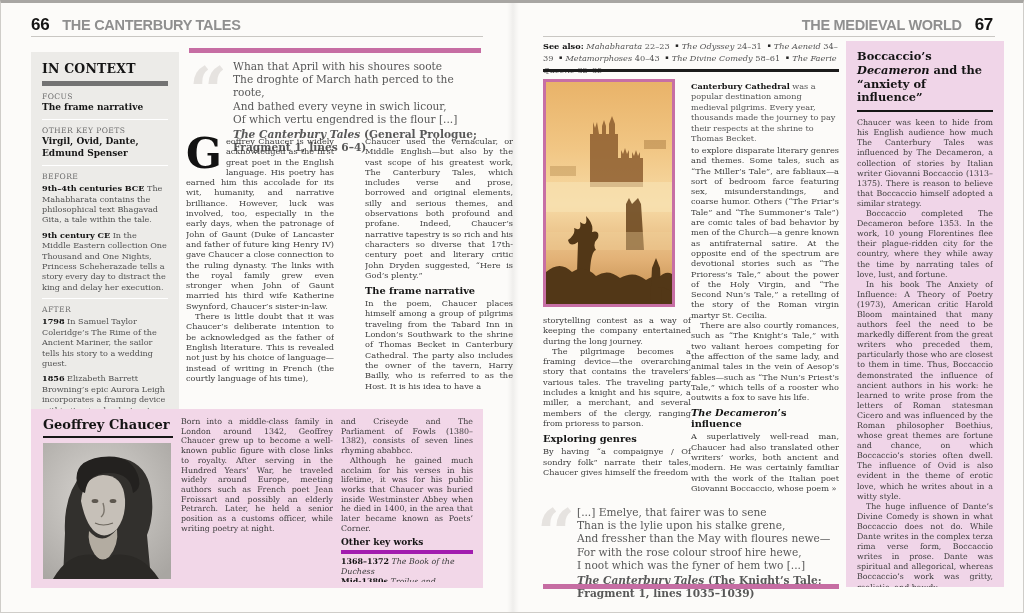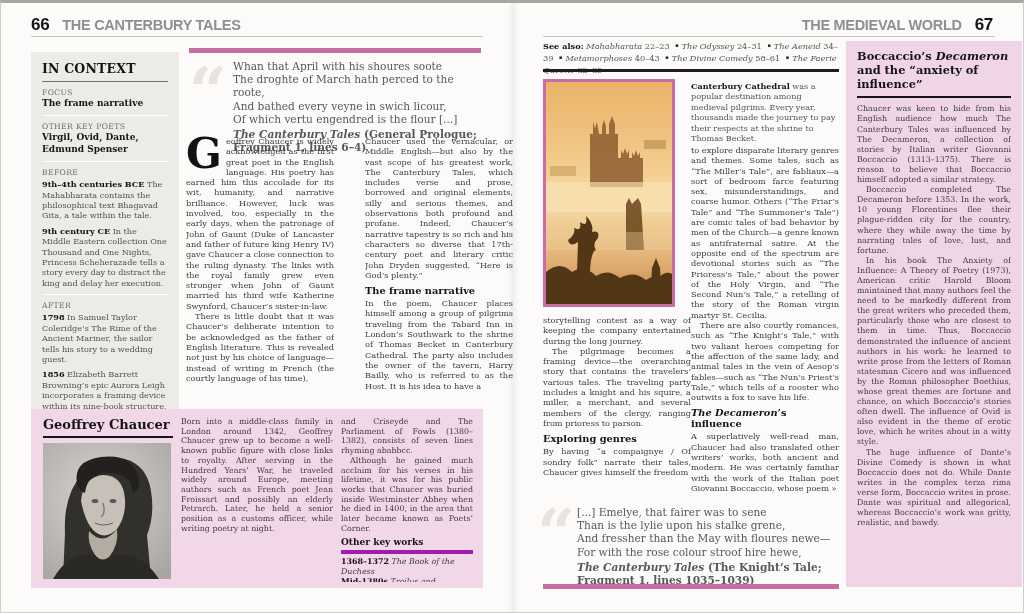--- a/index.html
+++ b/index.html
@@ -14,21 +14,21 @@
   
   .pagehead { font-family:"Liberation Sans", sans-serif; font-weight:700; letter-spacing:-0.3px;
               display:flex; align-items:baseline; gap:13px; }
   .pagehead .num { font-size:17px; color:#141414; }
   .pagehead .ttl { font-size:14.5px; color:#8f8f8f; }
   .headrule { height:1px; background:#c9c7c3; }
 
   
   .icbox { background:#ecebe8; padding:9px 11px; overflow:hidden; }
   .icbox h2 { font-size:12.5px; font-weight:700; color:#151515; letter-spacing:.2px;
-              padding-bottom:5px; border-bottom:1px solid #737373; margin-bottom:6px; }
+              padding-bottom:5px; border-bottom:5px solid #737373; margin-bottom:6px; }
   .iclabel { font-size:7.6px; color:#6f6f6f; letter-spacing:.4px; margin-bottom:1px; }
   .icvalue { font-size:9px; font-weight:700; color:#161616; line-height:11.4px; }
   .icdiv { height:1px; background:#ffffff; margin:6px 0; }
   .icitem { font-size:8.1px; line-height:10.4px; color:#525252; margin-bottom:5px; text-align:left; }
   .icitem b { color:#111; }
 
   
   .qmark { font-size:66px; line-height:60px; color:#e6e3e0; font-weight:700; }
   .qlines div { font-size:10.6px; line-height:13.2px; color:#585858; }
   .qattr { font-size:7.8px; font-weight:700; color:#1b1b1b; margin-top:2px; }
@@ -218,25 +218,26 @@
     <div class="subhead"><span class="it">The Decameron</span><span>’s influence</span></div>
     <p>A superlatively well-read man, Chaucer had also translated other writers’ works, both ancient and modern. He was certainly familiar with the work of the Italian poet Giovanni Boccaccio, whose poem »</p>
   </div>
 
   <div class="abs qmark" style="left:536px; top:500px;">“</div>
   <div class="abs qlines" style="left:576px; top:503px; width:278px;">
     <div>[...] Emelye, that fairer was to sene</div>
     <div>Than is the lylie upon his stalke grene,</div>
     <div>And fressher than the May with floures newe—</div>
     <div>For with the rose colour stroof hire hewe,</div>
+    <div>I noot which was the fyner of hem two [...]</div>
     <div class="qattr"><span class="it">The Canterbury Tales</span><span> (The Knight’s Tale; Fragment 1, lines 1035–1039)</span></div>
   </div>
   <div class="abs pinkbar" style="left:542px; top:581px; width:296px; height:4.5px;"></div>
 
-  <div class="abs sidebar" style="left:845px; top:38px; width:176px; height:546px;">
+  <div class="abs sidebar" style="left:845px; top:38px; width:158px; height:546px;">
     <h2><span>Boccaccio’s </span><span class="it">Decameron</span><span> and the “anxiety of influence”</span></h2>
     <div class="col">
       <p>Chaucer was keen to hide from his English audience how much The Canterbury Tales was influenced by The Decameron, a collection of stories by Italian writer Giovanni Boccaccio (1313–1375). There is reason to believe that Boccaccio himself adopted a similar strategy.</p>
       <p class="ind">Boccaccio completed The Decameron before 1353. In the work, 10 young Florentines flee their plague-ridden city for the country, where they while away the time by narrating tales of love, lust, and fortune.</p>
       <p class="ind">In his book The Anxiety of Influence: A Theory of Poetry (1973), American critic Harold Bloom maintained that many authors feel the need to be markedly different from the great writers who preceded them, particularly those who are closest to them in time. Thus, Boccaccio demonstrated the influence of ancient authors in his work: he learned to write prose from the letters of Roman statesman Cicero and was influenced by the Roman philosopher Boethius, whose great themes are fortune and chance, on which Boccaccio’s stories often dwell. The influence of Ovid is also evident in the theme of erotic love, which he writes about in a witty style.</p>
       <p class="ind">The huge influence of Dante’s Divine Comedy is shown in what Boccaccio does not do. While Dante writes in the complex terza rima verse form, Boccaccio writes in prose. Dante was spiritual and allegorical, whereas Boccaccio’s work was gritty, realistic, and bawdy.</p>
     </div>
   </div>
 
 </div>

